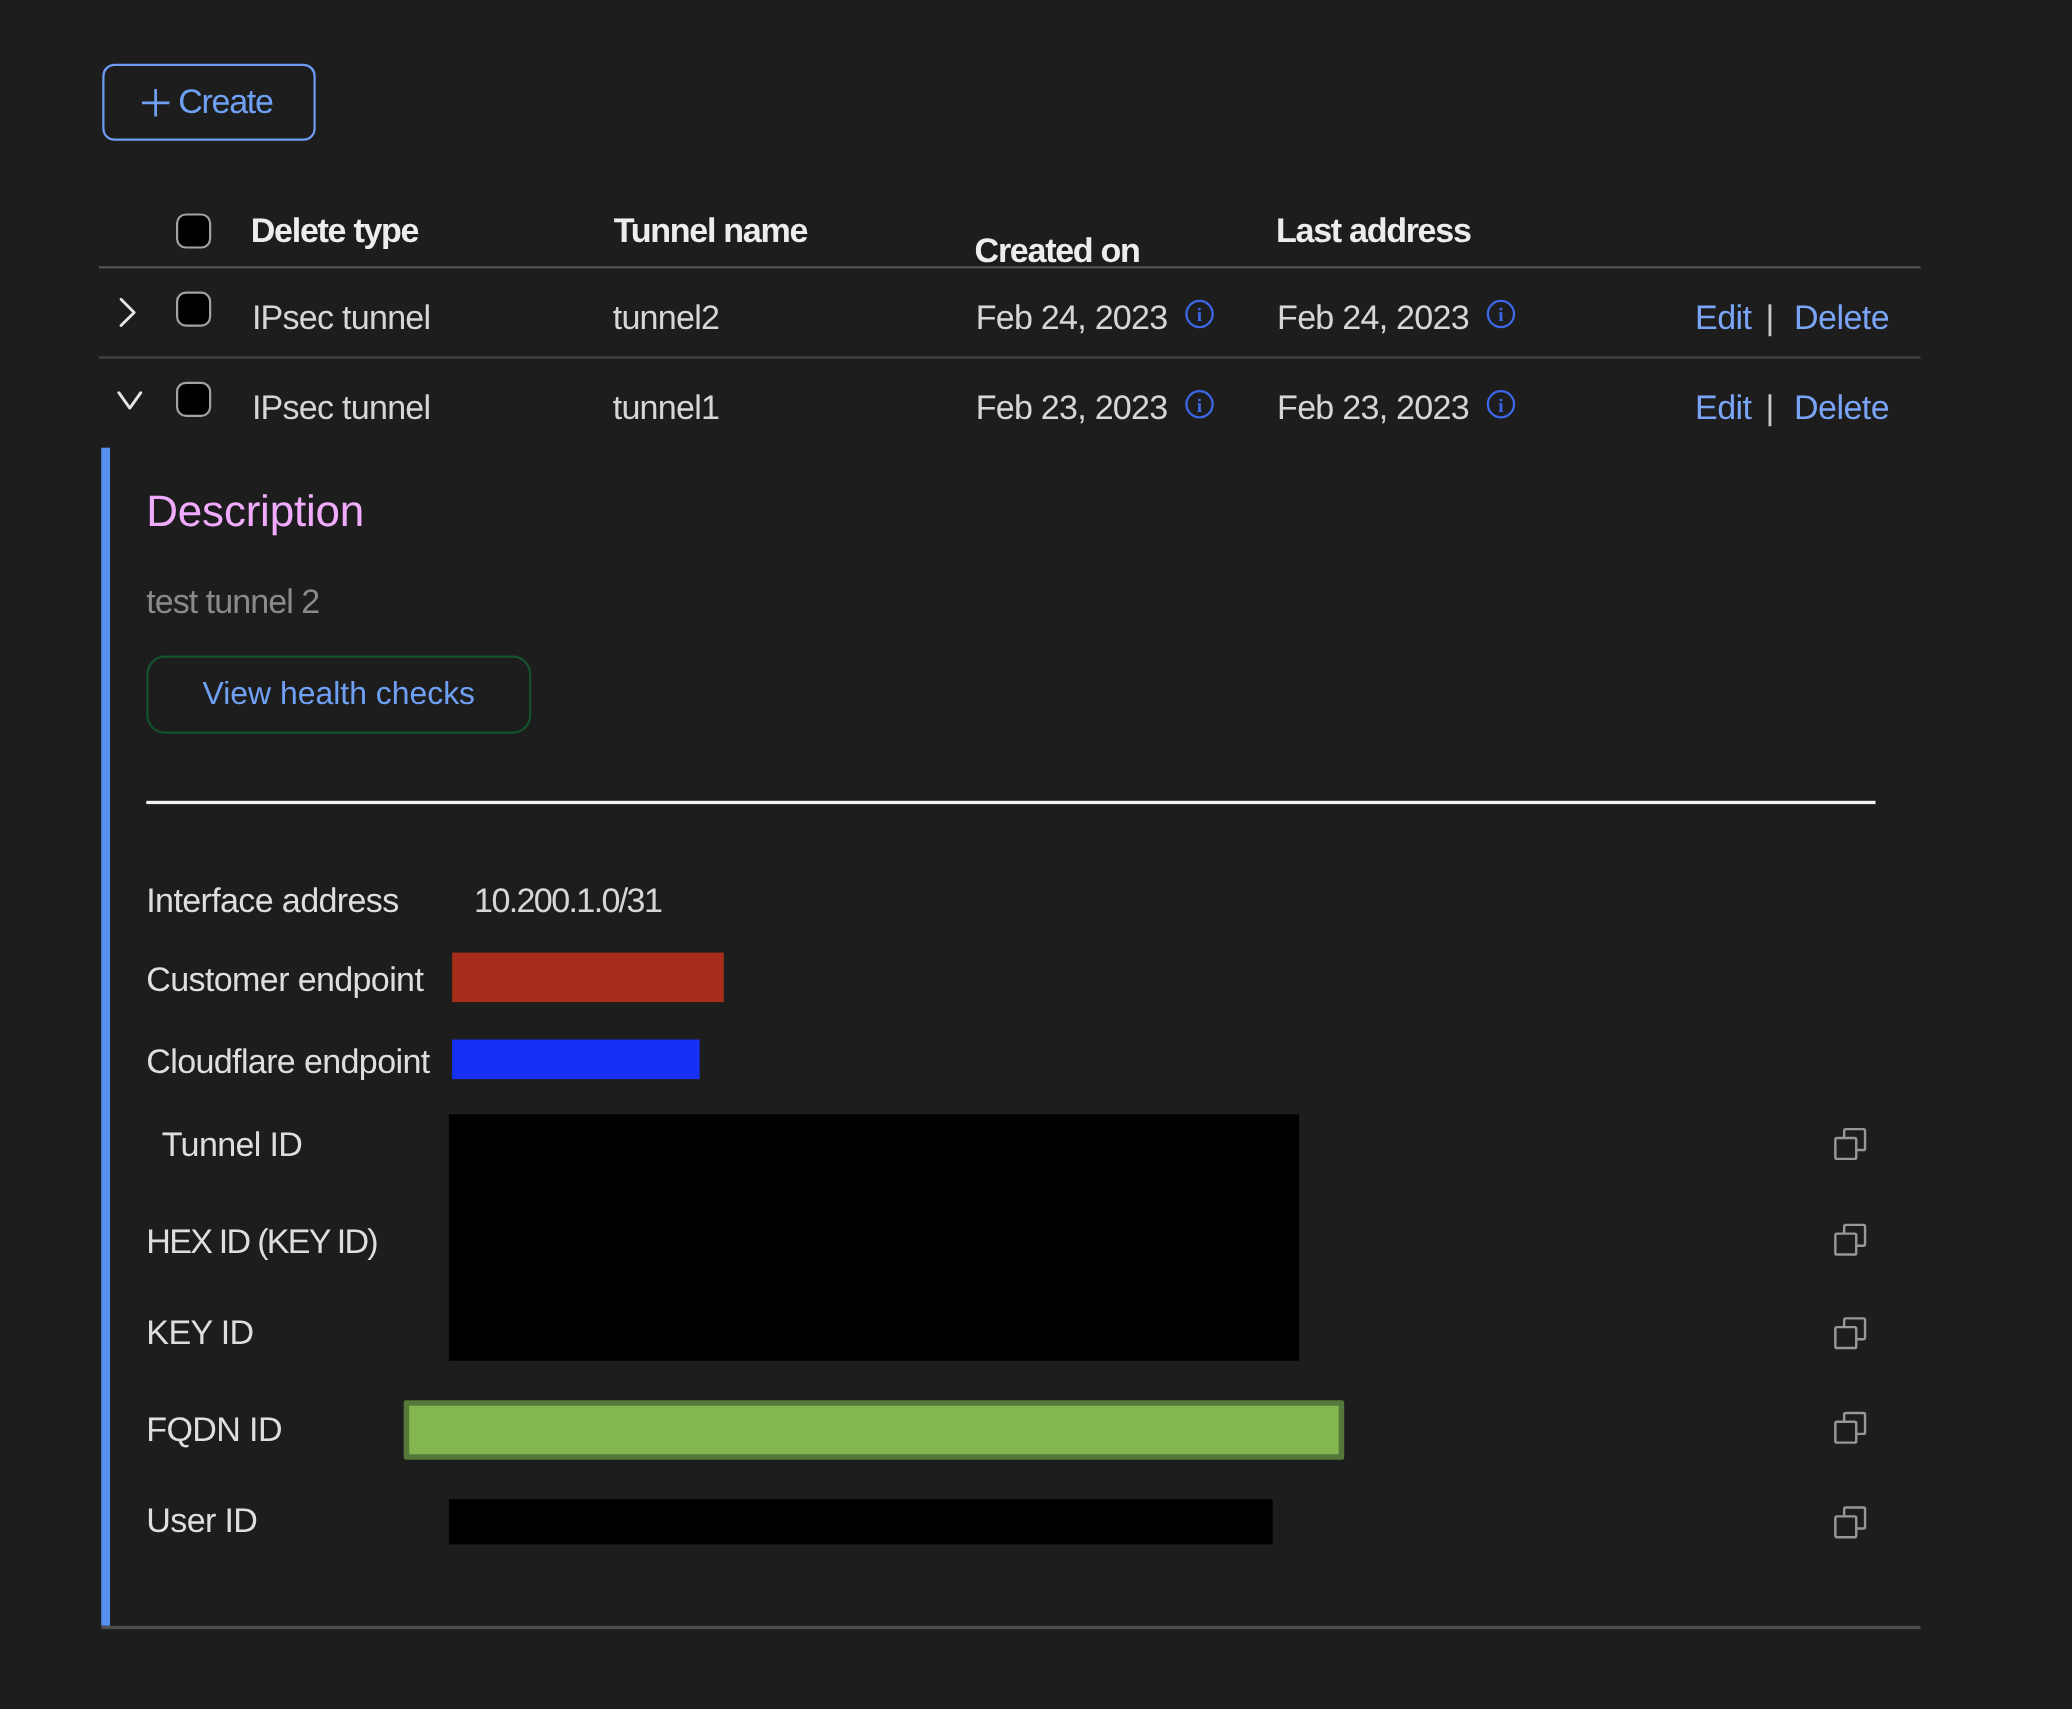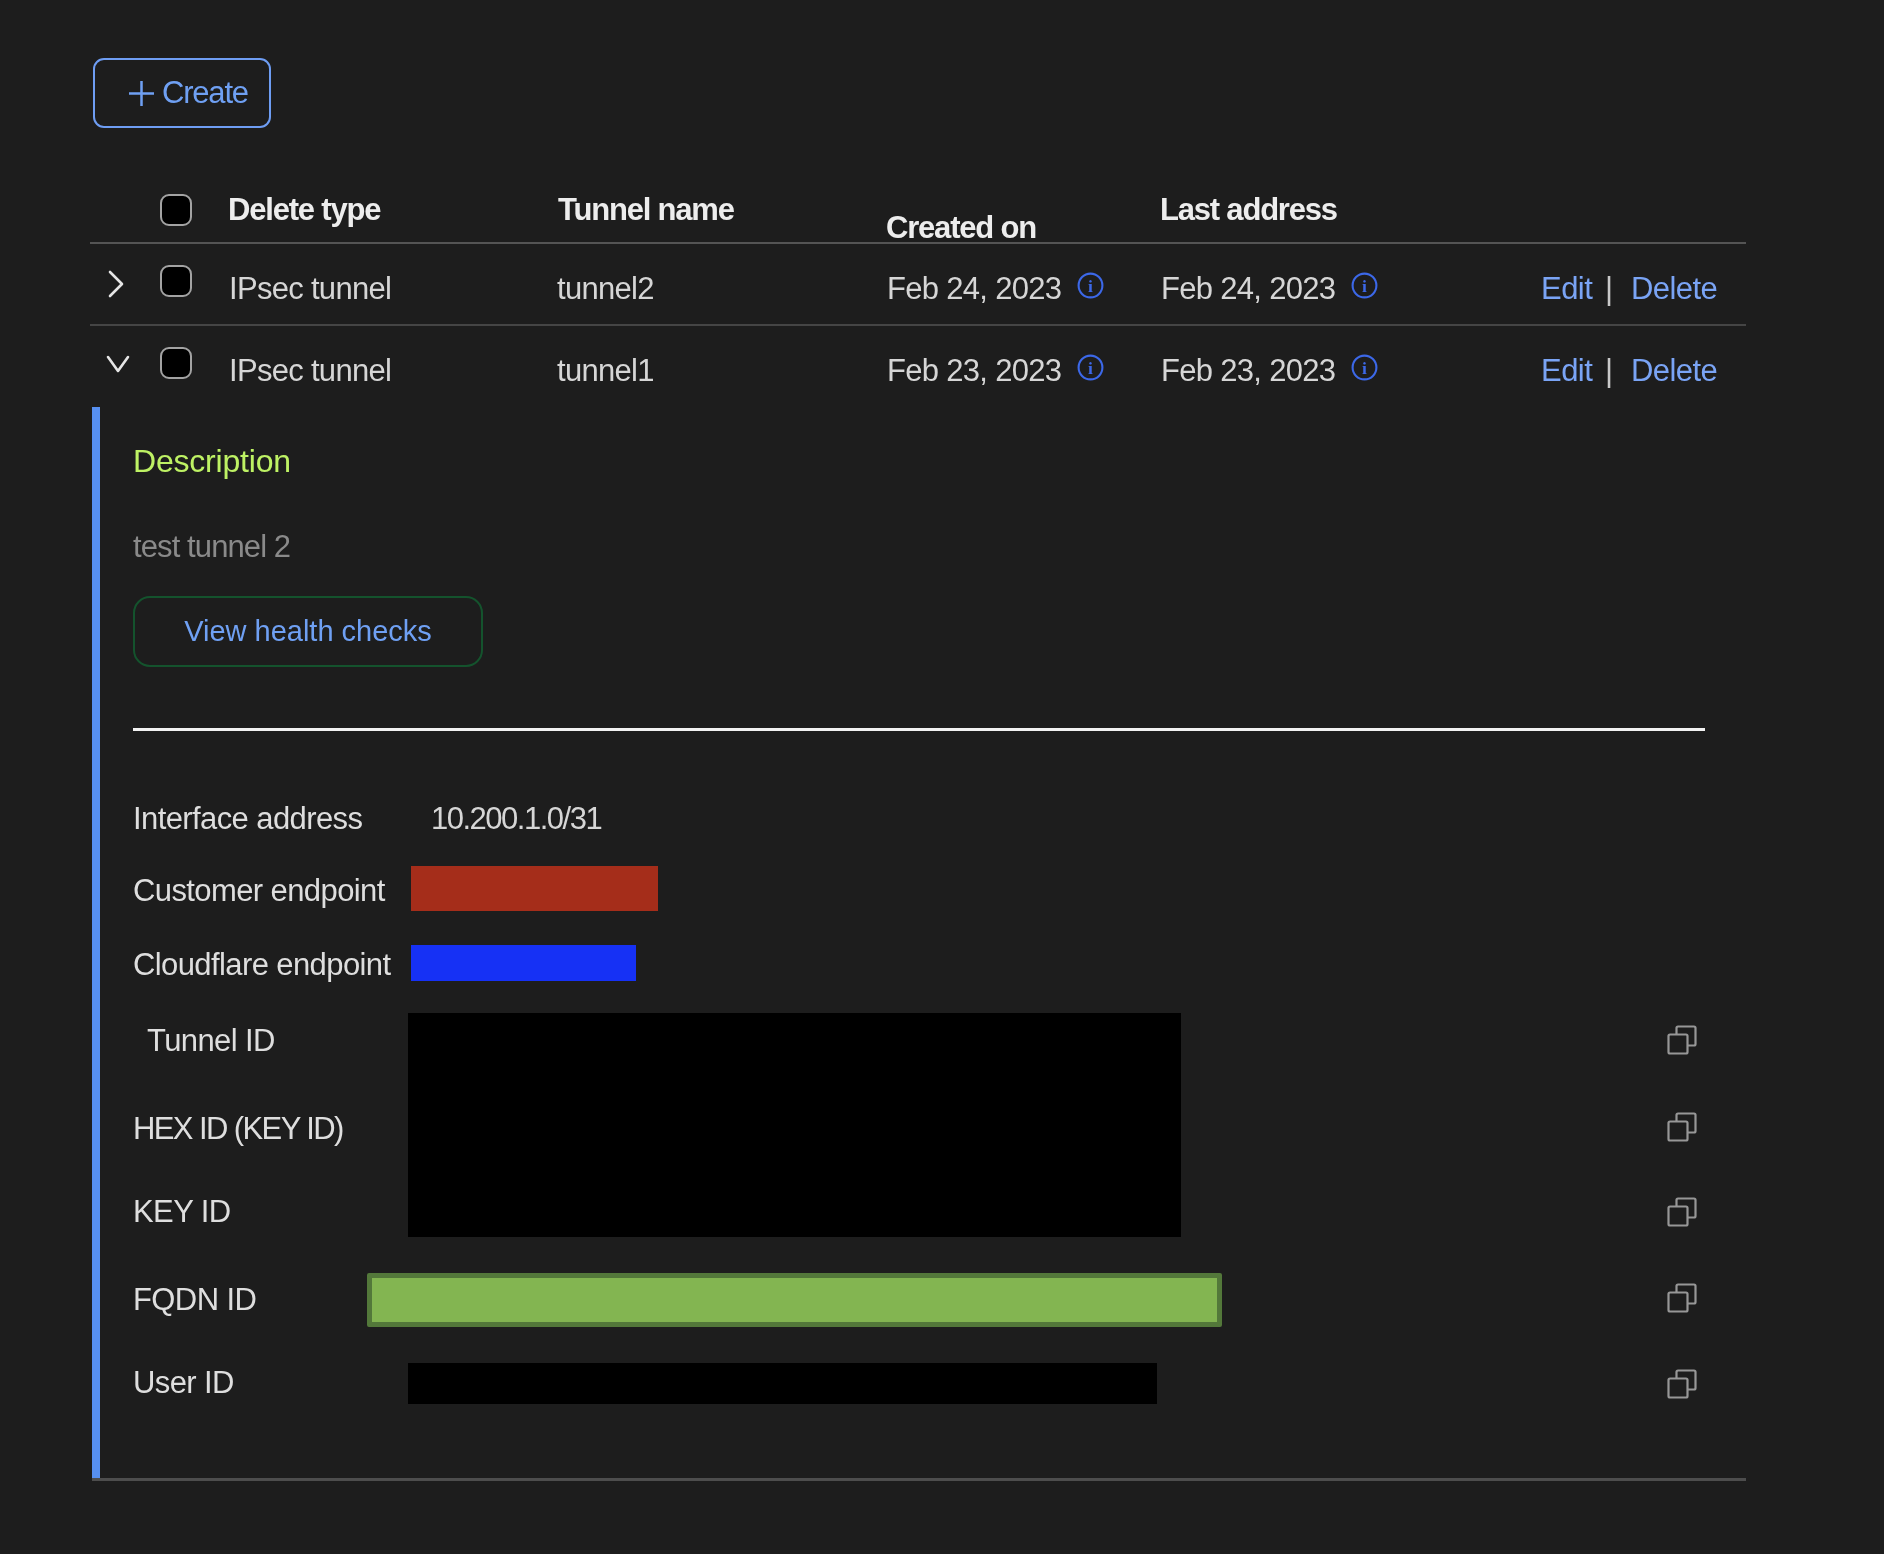--- a/index.html
+++ b/index.html
@@ -6,21 +6,21 @@
   body{
     width:1884px;height:1554px;position:relative;overflow:hidden;
     background:#1d1d1d;
     font-family:"Liberation Sans", sans-serif;
     -webkit-font-smoothing:antialiased;
   }
   .abs{position:absolute;}
   .txt{color:#d6d6d6;font-size:31px;line-height:1;letter-spacing:-0.7px;}
   
   .create-btn{
-    left:93px;top:58px;width:178px;height:70px;box-sizing:border-box;
+    left:93px;top:58px;width:194px;height:70px;box-sizing:border-box;
     border:2px solid #6e9df3;border-radius:11px;
     display:flex;align-items:center;justify-content:flex-start;padding-left:32px;
     color:#6fa0f3;font-size:31px;letter-spacing:-1.2px;
   }
   .hdr{color:#ededed;font-weight:700;font-size:31px;line-height:1;letter-spacing:-1.2px;}
   .checkbox{
     width:32px;height:32px;box-sizing:border-box;background:#000;
     border:2px solid #a3a3a3;border-radius:9px;
   }
   .sep{background:#474747;height:2px;}
@@ -86,21 +86,21 @@
   <div class="abs txt" style="left:1161px;top:355px;">Feb 23, 2023</div>
   <svg class="abs" style="left:1351px;top:354px;" width="27" height="27" viewBox="0 0 27 27">
     <circle cx="13.5" cy="13.5" r="11.9" stroke="#3c68e8" stroke-width="2.1" fill="none"></circle>
     <text x="13.5" y="20.2" font-family="Liberation Serif" font-size="17.5" fill="#3c68e8" text-anchor="middle" font-weight="bold">i</text>
   </svg>
   <div class="abs link" style="left:1541px;top:355px;">Edit</div>
   <div class="abs" style="left:1605px;top:355px;color:#c9c9c9;font-size:31px;line-height:1;">|</div>
   <div class="abs link" style="left:1631px;top:355px;">Delete</div>
 
   <div class="abs bar"></div>
-  <div class="abs" style="left:133px;top:445px;color:#bef264;font-size:32px;line-height:1;letter-spacing:-0.2px;">Description</div>
+  <div class="abs" style="left:133px;top:445px;color:#f0abfc;font-size:40px;line-height:1;letter-spacing:-0.2px;">Description</div>
   <div class="abs" style="left:133px;top:531px;color:#8a8a8a;font-size:31px;line-height:1;letter-spacing:-0.9px;">test tunnel 2</div>
   <div class="abs vhc-btn">View health checks</div>
   <div class="abs" style="left:133px;top:728px;width:1572px;height:3px;background:#f2f2f2;"></div>
 
   <div class="abs lbl" style="left:133px;top:803px;">Interface address</div>
   <div class="abs txt" style="left:431px;top:803px;letter-spacing:-1.5px;text-align:center;">10.200.1.0/31</div>
 
   <div class="abs lbl" style="left:133px;top:875px;">Customer endpoint</div>
   <div class="abs" style="left:411px;top:866px;width:247px;height:45px;background:#a52d1a;"></div>
 

